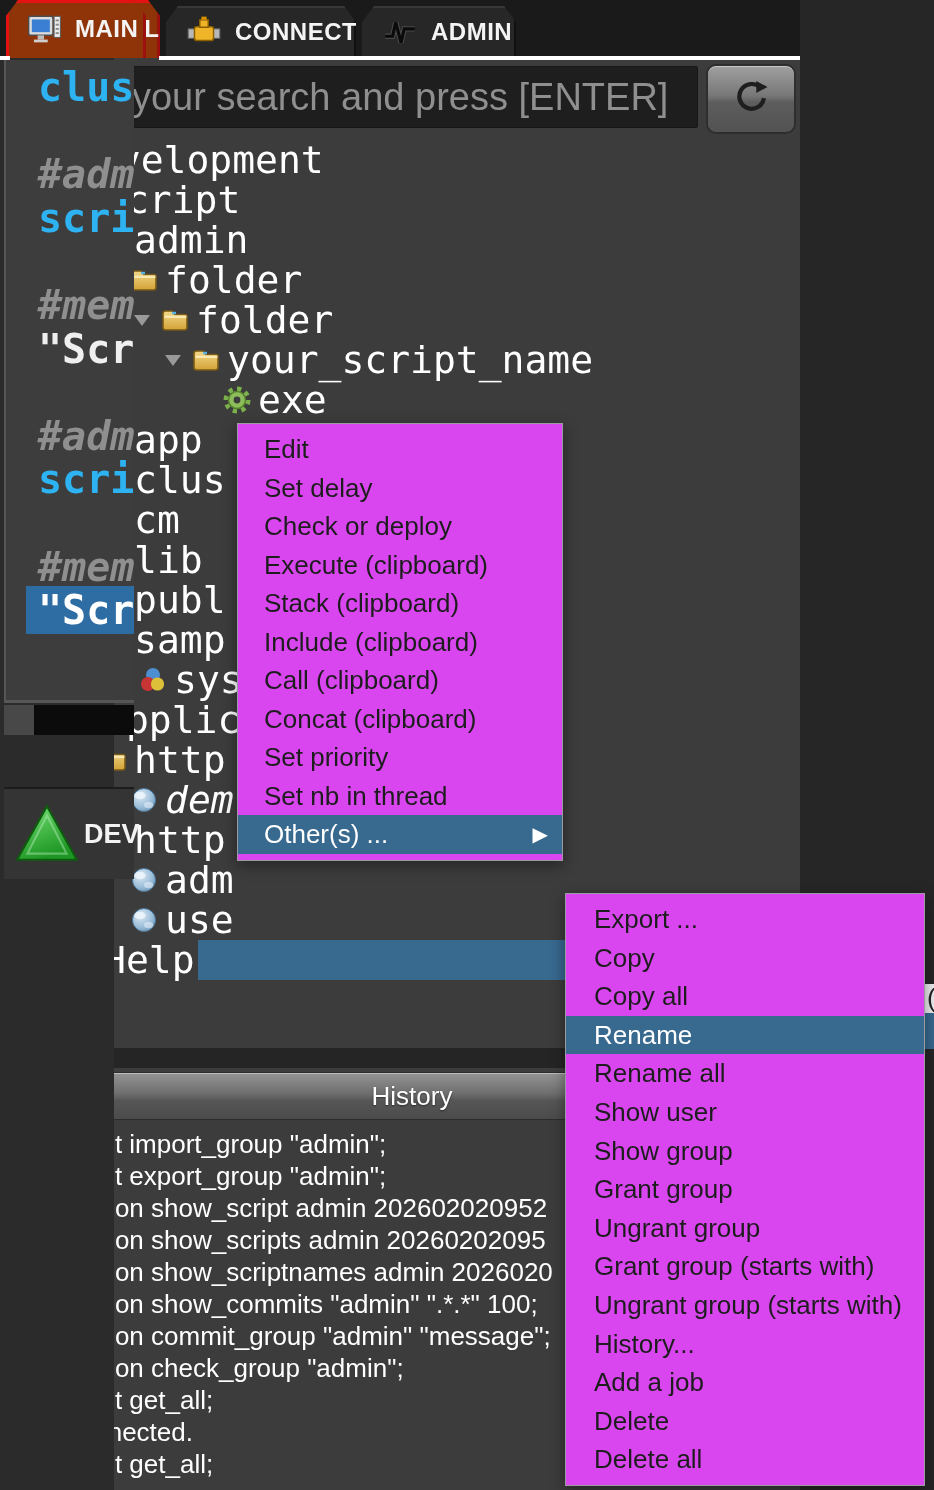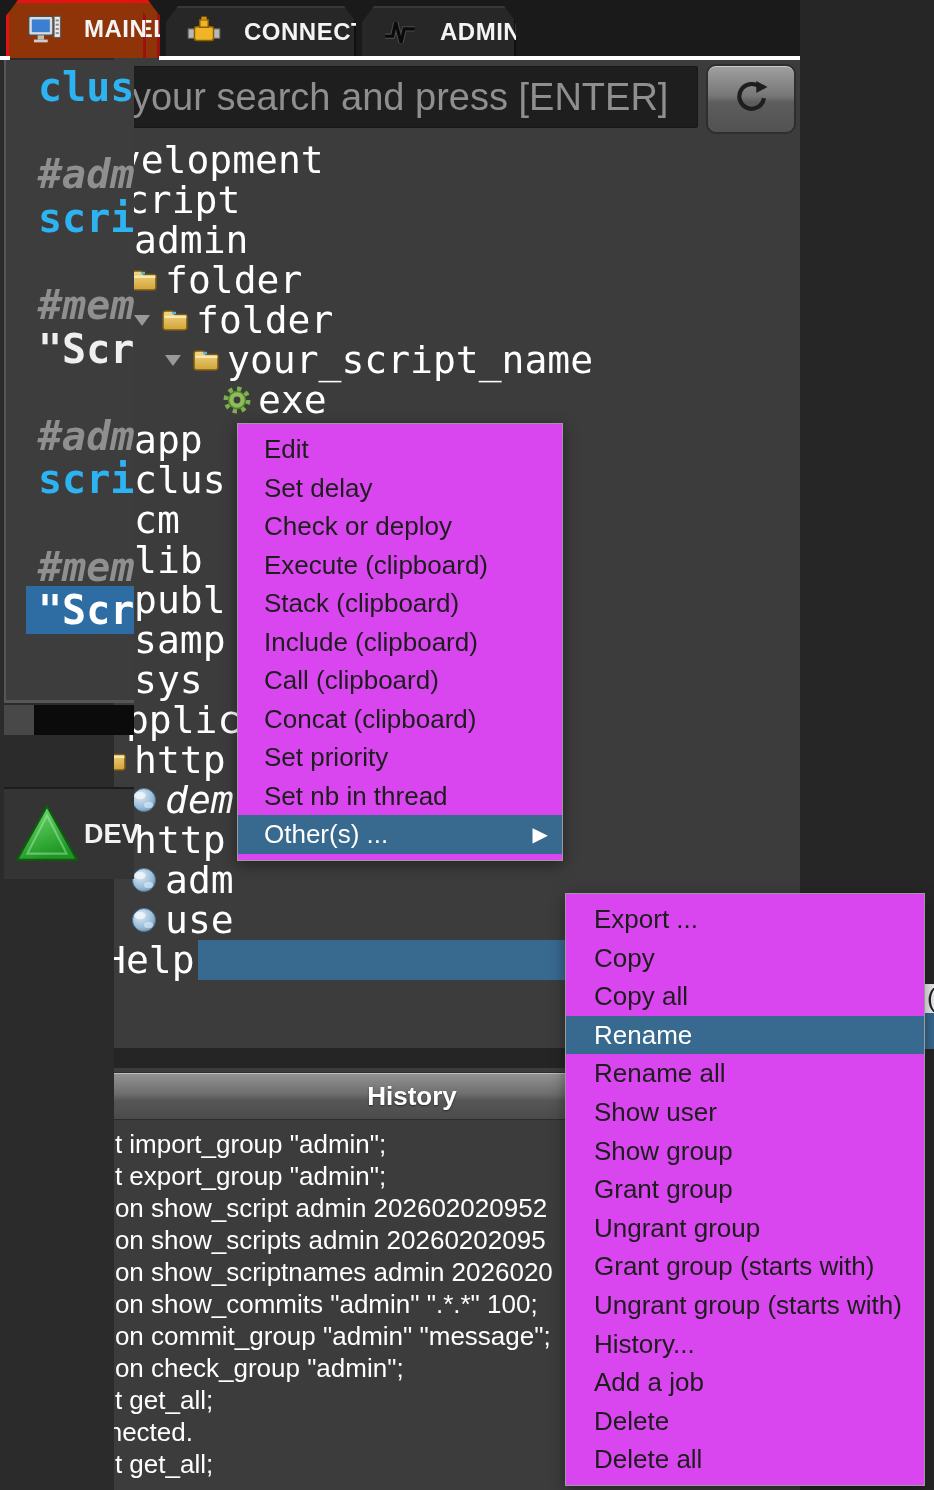--- a/index.html
+++ b/index.html
@@ -6,21 +6,21 @@
   body{width:934px;height:1490px;position:relative;overflow:hidden;
        font-family:"Liberation Sans",sans-serif;-webkit-font-smoothing:antialiased;}
   .abs{position:absolute;}
   
   #left{left:0;top:0;width:800px;height:1490px;background:#3c3c3c;}
   #divider{left:800;top:0;width:20px;height:1490px;background:#262626;}
   #divline{left:812;top:0;width:5px;height:1490px;background:#0f0f0f;}
   #right{left:820;top:0;width:114px;height:1490px;background:#2b2b2b;}
   
   .tabbar{left:0;top:0;height:58px;background:#1a1a1a;width:100%;}
-  .tab{position:absolute;box-sizing:border-box;display:flex;align-items:center;gap:22px;
+  .tab{position:absolute;box-sizing:border-box;display:flex;align-items:center;gap:13px;
        padding-left:20px;clip-path:polygon(12px 0,calc(100% - 12px) 0,100% 16px,100% 100%,0 100%,0 16px);
        cursor:default;}
   .tab .tlabel{color:#f4f4f4;font-size:24px;font-weight:700;letter-spacing:.5px;}
   .tab.active{background:var(--orange);top:0;height:58px;
        box-shadow:inset 0 3px 0 var(--red),inset 3px 0 0 var(--red),inset -3px 0 0 #9c1010;}
   .tab.inactive{background:#272727;top:6px;height:52px;box-shadow:inset 0 2px 0 #383838,inset -2px 0 0 #101010;}
   .underline{background:#fff;height:4px;top:56px;z-index:4;}
   
   #searchInput{left:10px;top:66px;width:688px;height:62px;background:#1e1e1e;border:1px solid #171717;
        color:#e8e8e8;font-size:38px;padding:0 0 0 28px;box-sizing:border-box;outline:none;
@@ -37,21 +37,21 @@
   .tri.exp{top:15px;border-left:8px solid transparent;border-right:8px solid transparent;border-top:11px solid #999;}
   .tri.col{top:12px;border-top:8px solid transparent;border-bottom:8px solid transparent;border-left:11px solid #8f8f8f;}
   .t-icon{position:absolute;top:5px;width:30px;height:30px;}
   .t-lbl{position:absolute;top:0;line-height:40px;font-family:"DejaVu Sans Mono",monospace;
        font-size:38px;color:#fff;white-space:nowrap;}
   
   #histStrip{left:0;top:1048px;width:800px;height:20px;background:#252525;}
   #histHeader{left:8px;top:1072px;width:784px;height:46px;border-radius:10px;border:1px solid #2c2c2c;
        background:linear-gradient(#949494,#6e6e6e 45%,#565656 60%,#4b4b4b);
        box-shadow:inset 0 1px 0 #bdbdbd;display:flex;align-items:center;justify-content:center;}
-  #histHeader span{color:#fff;font-size:26px;font-weight:700;text-shadow:0 1px 2px rgba(0,0,0,.5);margin-left:22px;}
+  #histHeader span{color:#fff;font-size:26px;font-weight:400;text-shadow:0 1px 2px rgba(0,0,0,.5);margin-left:22px;}
   .h-row{position:absolute;left:0;width:800px;height:32px;line-height:32px;color:#fff;font-size:26px;}
   .h-row .h-arrow{position:absolute;left:22px;top:3px;}
   .h-row .h-txt{position:absolute;left:60px;white-space:nowrap;}
   
   .menu{background:#d946ef;border:1px solid #9b9ba1;box-shadow:0 4px 14px rgba(0,0,0,.4);
        box-sizing:border-box;padding:6px 0;z-index:50;}
   #menu1{left:237px;top:423px;width:326px;}
   #menu2{left:565px;top:893px;width:360px;}
   .m-item{position:relative;color:#1d1d1d;font-size:26px;padding-left:26px;white-space:nowrap;cursor:default;}
   #menu1 .m-item{height:38.5px;line-height:38.5px;}
@@ -255,21 +255,21 @@
       </div>
       <div class="t-row" style="top: 620px;">
         <div class="tri col" style="left: 72px;"></div>
         <span class="t-icon" style="left: 98px;"><svg width="30" height="30" viewBox="0 0 30 30">
       <circle cx="15" cy="10" r="7" fill="#4e8fd2"></circle>
       <circle cx="10" cy="19" r="7" fill="#c93434"></circle>
       <circle cx="19.5" cy="19" r="6.6" fill="#ddbf39"></circle>
           </svg></span>
         <span class="t-lbl" style="left: 134px;">samp</span>
       </div>
-      <div class="t-row" style="top: 660px;">
+      <div class="t-row" style="top: 660px; margin-left: 40px;">
         <div class="tri col" style="left: 72px;"></div>
         <span class="t-icon" style="left: 98px;"><svg width="30" height="30" viewBox="0 0 30 30">
       <circle cx="15" cy="10" r="7" fill="#4e8fd2"></circle>
       <circle cx="10" cy="19" r="7" fill="#c93434"></circle>
       <circle cx="19.5" cy="19" r="6.6" fill="#ddbf39"></circle>
           </svg></span>
         <span class="t-lbl" style="left: 134px;">sys</span>
       </div>
       <div class="t-row" style="top: 700px;">
         <div class="tri exp" style="left: 41px;"></div>

